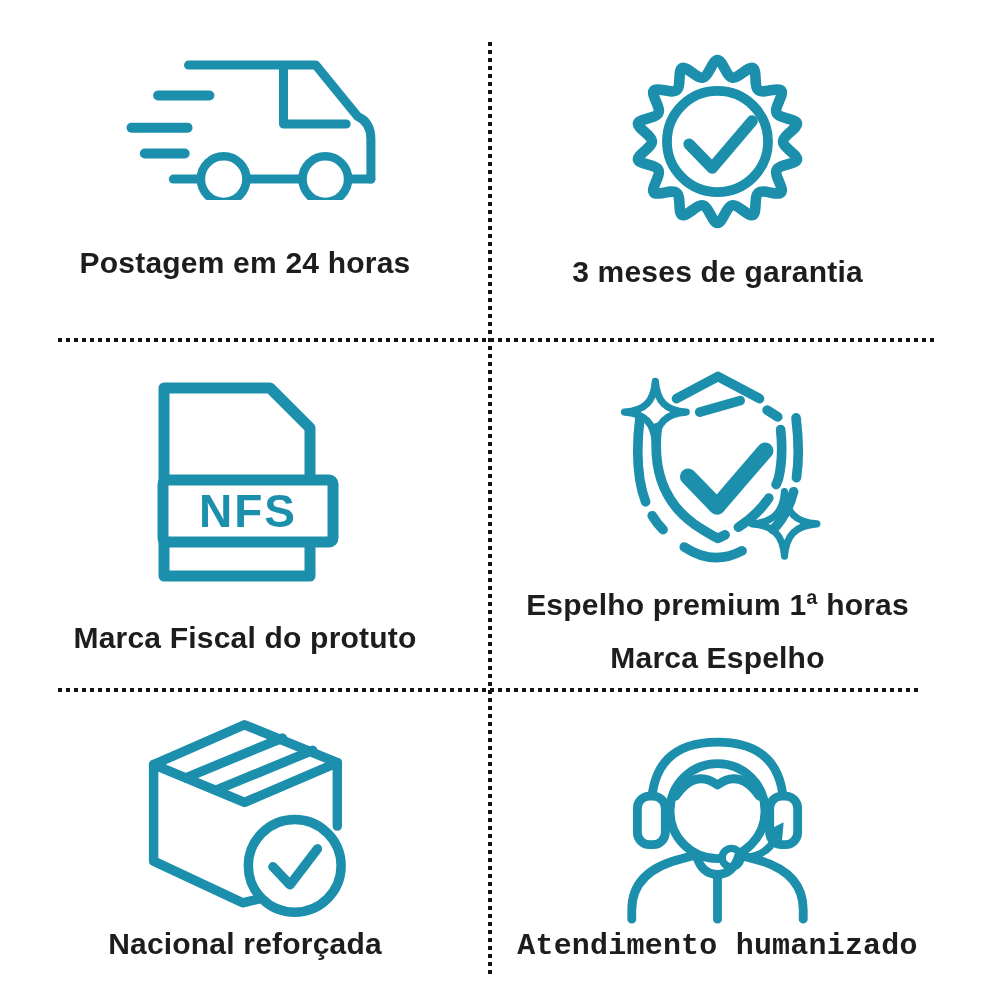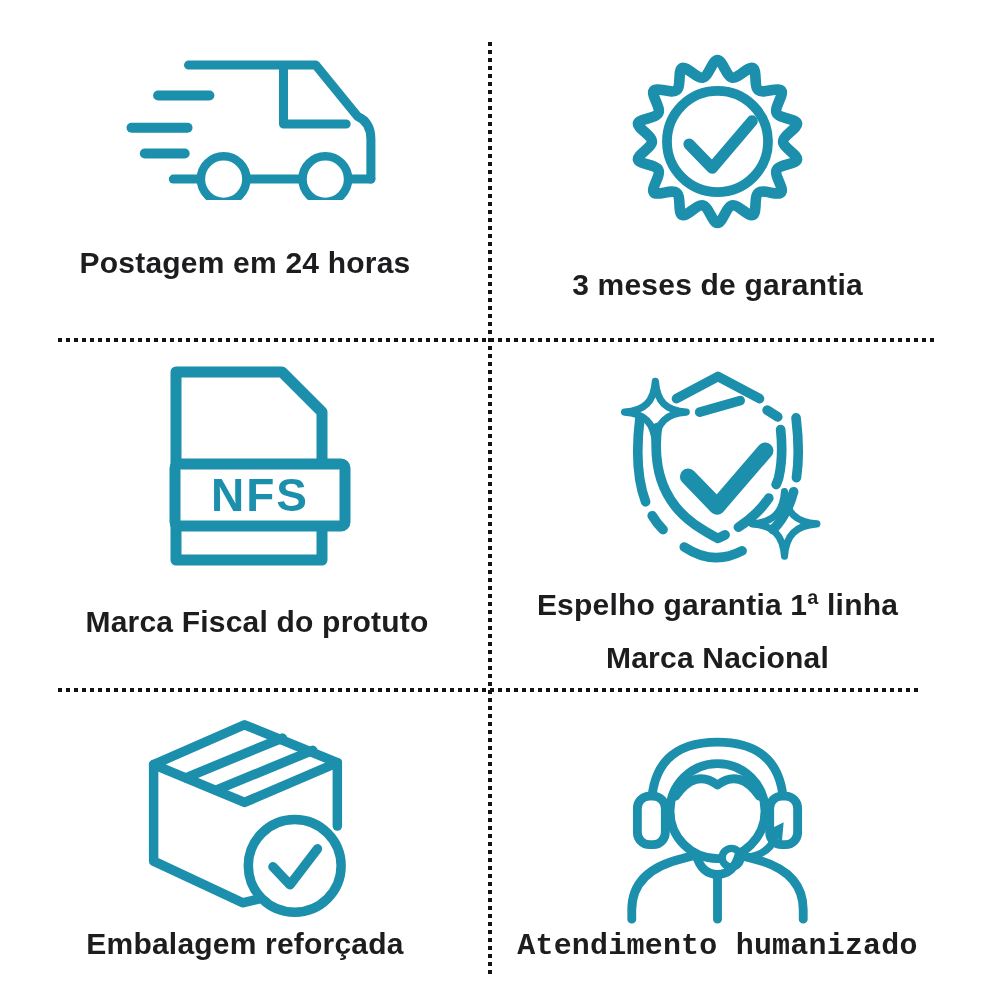--- a/index.html
+++ b/index.html
@@ -19,23 +19,23 @@
   .divider-h{position:absolute;height:4px;
     background-image:repeating-linear-gradient(90deg,var(--divider) 0 4px,transparent 4px 8px);}
 
   .cell{position:absolute;display:flex;flex-direction:column;align-items:center;text-align:center;}
   .cell.right{padding-right:55px;}
   .icon{color:var(--accent);flex:0 0 auto;}
   .label{font-weight:700;font-size:30px;line-height:45px;color:var(--text);letter-spacing:.2px;white-space:nowrap;}
 
   .c1{left:0;  top:0;  width:490px;height:340px;padding-top:48px;}
   .c1 .label{margin-top:40px;}
-  .c2{left:490px;top:0; width:510px;height:340px;padding-top:44px;gap:13px;}
+  .c2{left:490px;top:0; width:510px;height:340px;padding-top:44px;}
   .c2 .label{margin-top:10px;}
-  .c3{left:0;  top:340px;width:490px;height:350px;padding-top:24px;margin-left:12px;}
+  .c3{left:0;  top:356px;width:490px;height:350px;padding-top:24px;}
   .c3 .label{margin-top:30px;}
   .c4{left:490px;top:340px;width:510px;height:350px;padding-top:22px;}
   .c4 .label{margin-top:8px;}
   .c5{left:0;  top:690px;width:490px;height:310px;padding-top:27px;}
   .c5 .label{margin-top:0;}
   .c6{left:490px;top:690px;width:510px;height:310px;padding-top:24px;font-family:Liberation Mono, monospace;}
   .c6 .label{margin-top:0;}
 
   svg{display:block;}
   .nfs-text{font-family:"Liberation Sans","DejaVu Sans",sans-serif;font-weight:700;letter-spacing:2px;}
@@ -97,37 +97,37 @@
         <path d="M166 50 L177 57"></path>
         <path d="M34 58 Q24 140 58 174" stroke-dasharray="88 16"></path>
         <path d="M196 58 Q206 140 172 174" stroke-dasharray="62 15"></path>
         <path d="M80 192 Q110 212 140 196" stroke-dasharray="70 13"></path>
         <path d="M52 68 Q44 135 90 168 Q105 178 115 183 Q165 160 178 120 Q183 98 180 70" stroke-dasharray="150 16 44 16 200"></path>
         <path d="M84 119 L114 150 L164 92" stroke-width="17"></path>
         <path d="M0 -32 C1.5 -11 11 -1.5 32 0 C11 1.5 1.5 11 0 32 C-1.5 11 -11 1.5 -32 0 C-11 -1.5 -1.5 -11 0 -32 Z" transform="translate(50,52)" stroke-width="7.5"></path>
         <path d="M0 -32 C1.5 -11 11 -1.5 32 0 C11 1.5 1.5 11 0 32 C-1.5 11 -11 1.5 -32 0 C-11 -1.5 -1.5 -11 0 -32 Z" transform="translate(184,168) scale(1.05)" stroke-width="7"></path>
       </svg>
     </span>
-    <div class="label">Espelho garantia 1ª linha</div>
-    <div class="label">Marca Nacional</div>
+    <div class="label">Espelho premium 1ª horas</div>
+    <div class="label">Marca Espelho</div>
   </div>
 
   <div class="cell c5">
     <span class="icon">
       <svg width="232" height="204" viewBox="0 0 245 215" fill="none" stroke="currentColor" stroke-width="10" stroke-linecap="round" stroke-linejoin="round">
         <path d="M122 8 L220 48 L122 90 L26 50 Z"></path>
         <path d="M60 64 L162 22"></path>
         <path d="M92 77 L194 35"></path>
         <path d="M220 48 V115"></path>
         <path d="M26 50 V152 L120 196 L150 189"></path>
         <circle cx="175" cy="157" r="49" fill="#ffffff"></circle>
         <path d="M152 158 L170 177 L199 139"></path>
       </svg>
     </span>
-    <div class="label">Embalagem reforçada</div>
+    <div class="label">Nacional reforçada</div>
     <div class="label"></div>
   </div>
 
   <div class="cell c6 right">
     <span class="icon">
       <svg width="205" height="210" viewBox="0 0 220 225" fill="none" stroke="currentColor" stroke-width="9.5" stroke-linecap="round" stroke-linejoin="round">
         <path d="M39 102 Q39 30 110 30 Q181 30 181 102"></path>
         <circle cx="110" cy="104" r="51" fill="#ffffff"></circle>
         <path d="M65 88 Q86 58 110 76 Q134 58 155 88"></path>
         <rect x="24" y="88" width="30" height="52" rx="13" fill="#ffffff"></rect>

